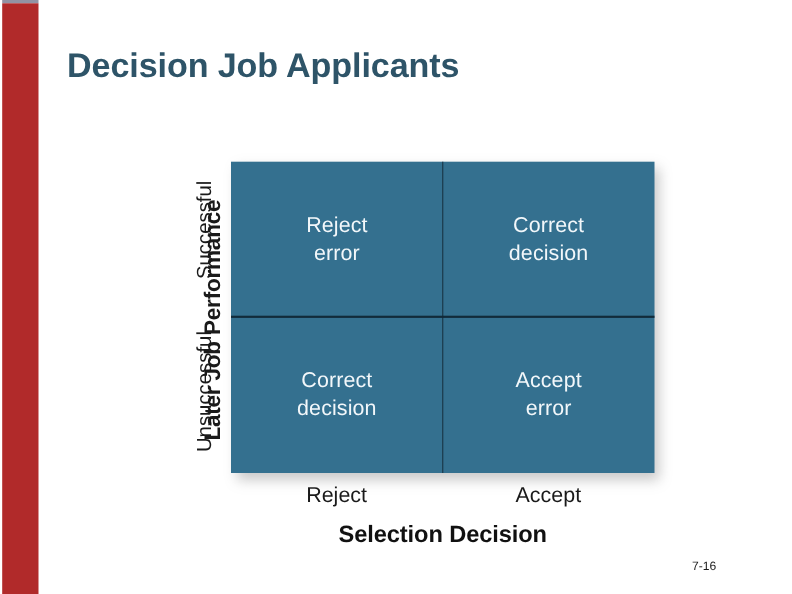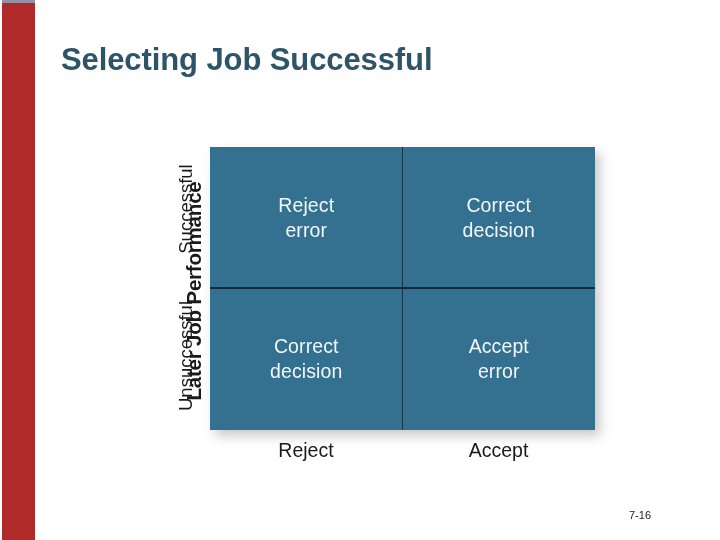--- a/index.html
+++ b/index.html
@@ -208,21 +208,21 @@
   }
 </style>
 </head>
 <body>
 
 <div id="slide">
 
   <div id="accent-bar-cap"></div>
   <div id="accent-bar"></div>
 
-  <div id="slide-title">Selecting Job Successful</div>
+  <div id="slide-title">Decision Job Applicants</div>
 
   <div id="figure">
 
     <div class="vlabel" id="y-axis-title">Later Job Performance</div>
 
     <div class="vlabel" id="y-tick-successful">Successful</div>
 
     <div class="vlabel" id="y-tick-unsuccessful">Unsuccessful</div>
 
     <div id="matrix">
@@ -248,18 +248,19 @@
       </div>
 
       <div id="divider-vertical"></div>
       <div id="divider-horizontal"></div>
     </div>
 
     <div class="xtick" id="x-tick-reject">Reject</div>
 
     <div class="xtick" id="x-tick-accept">Accept</div>
 
+    <div id="x-axis-title">Selection Decision</div>
   </div>
 
 
   <div id="footer-pagenumber">7-16</div>
 
 </div>
 
 </body></html>

